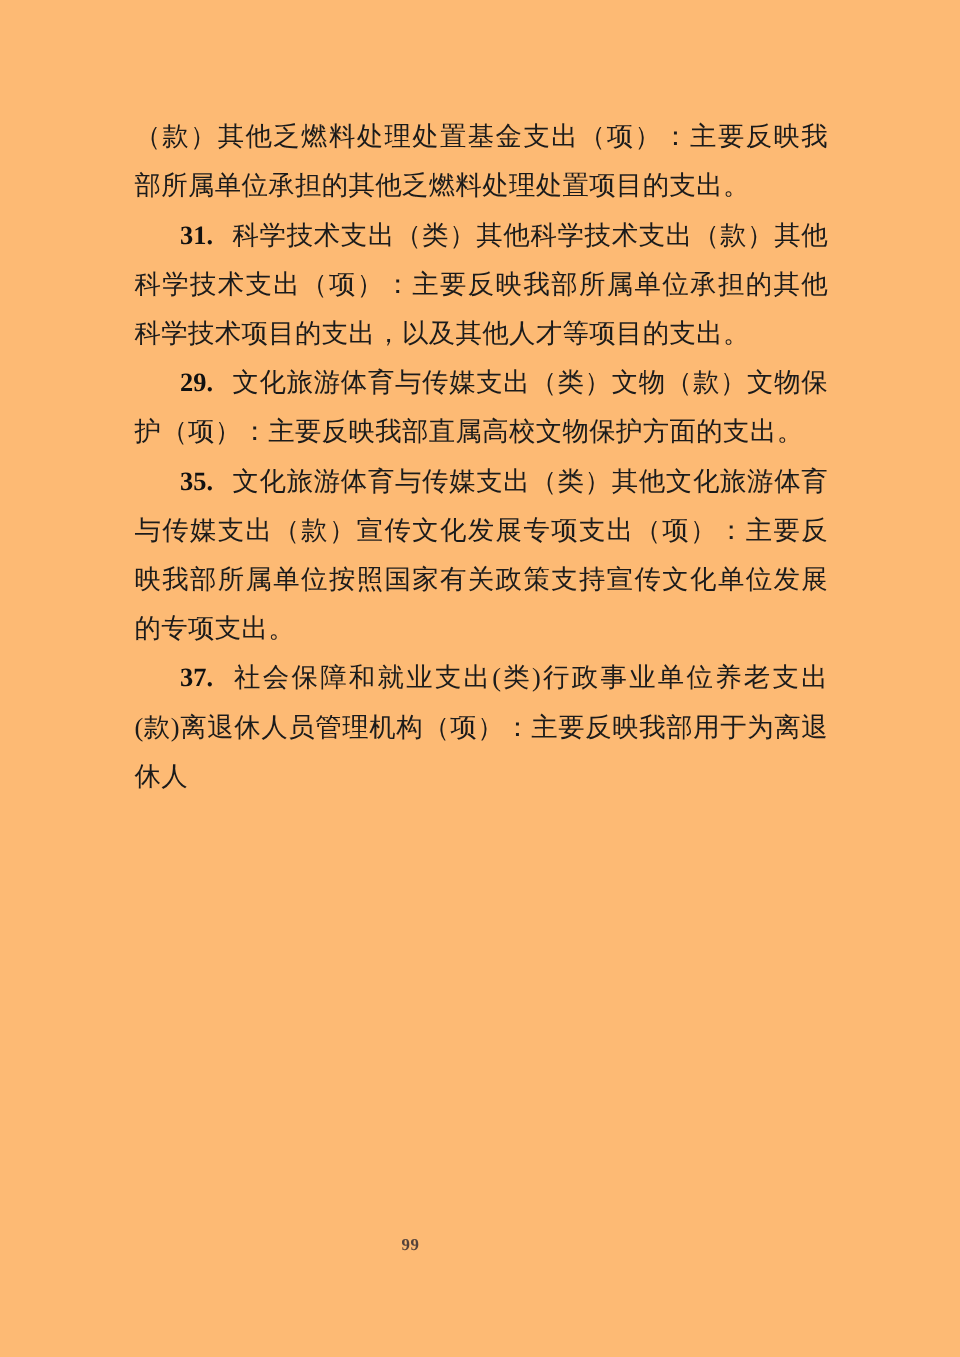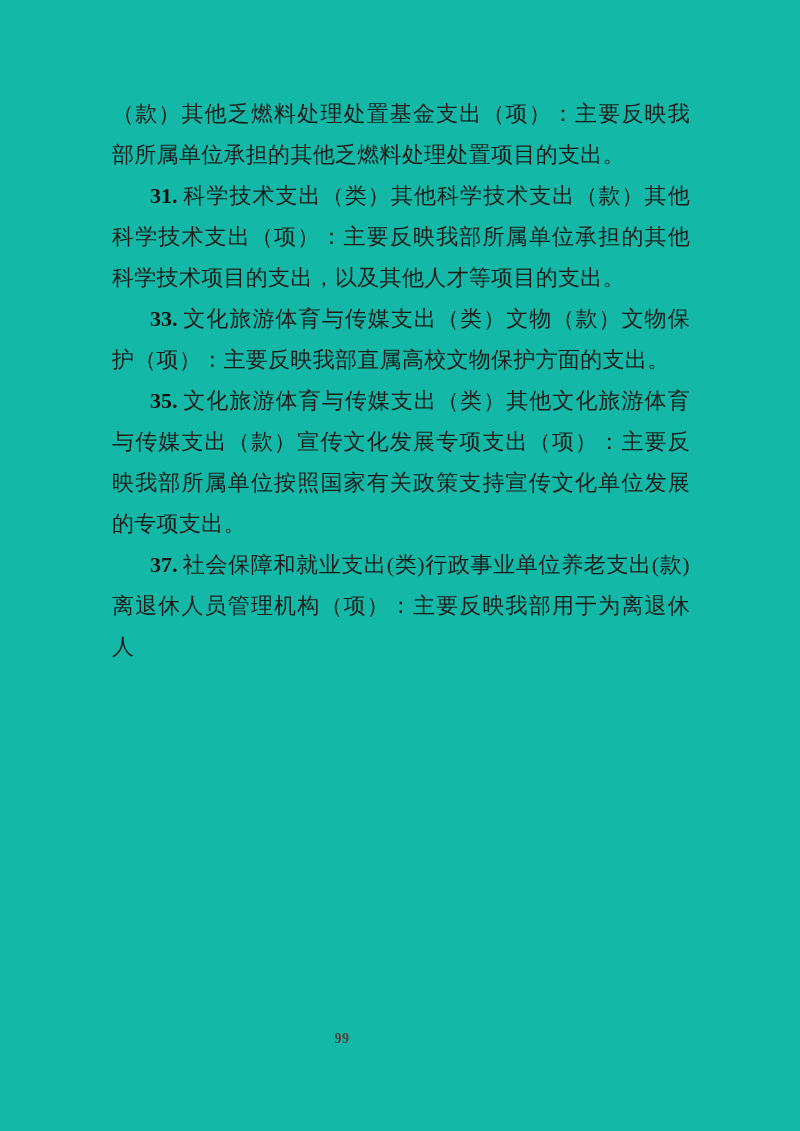--- a/index.html
+++ b/index.html
@@ -4,21 +4,21 @@
 <style>
   html, body {
     margin: 0;
     padding: 0;
     background: #ffffff;
   }
   .page {
     position: relative;
     width: 800px;
     height: 1131px;
-    background: #14b8a6;
+    background: #fdba74;
     overflow: hidden;
     font-family: "Liberation Serif", "DejaVu Serif", serif;
   }
   .content {
     position: absolute;
     left: 112px;
     top: 93px;
     width: 578px;
     color: #1b1b1b;
     font-size: 22px;
@@ -32,21 +32,21 @@
     padding: 0;
     text-indent: 0;
   }
   .para.indent {
     text-indent: 38px;
   }
   .num {
     font-weight: bold;
     color: #111111;
     letter-spacing: 0;
-    margin-right: 5px;
+    margin-right: 16px;
   }
   .page-number {
     position: absolute;
     top: 1031px;
     left: 0;
     width: 684px;
     text-align: center;
     font-size: 14px;
     font-weight: bold;
     color: #54423a;
@@ -57,21 +57,21 @@
 <body>
 
 <div class="page">
   <div class="content">
 
     <p class="para"><span>（款）其他乏燃料处理处置基金支出（项）：主要反映我部所属单位承担的其他乏燃料处理处置项目的支出。</span></p>
 
     <p class="para indent"><b class="num">31.</b><span>科学技术支出（类）其他科学技术支出（款）其他科学技术支出（项）：主要反映我部所属单位承担的其他科学技术项目的支出，以及其他人才等项目的支出。</span></p>
 
 
-    <p class="para indent"><b class="num">33.</b><span>文化旅游体育与传媒支出（类）文物（款）文物保护（项）：主要反映我部直属高校文物保护方面的支出。</span></p>
+    <p class="para indent"><b class="num">29.</b><span>文化旅游体育与传媒支出（类）文物（款）文物保护（项）：主要反映我部直属高校文物保护方面的支出。</span></p>
 
 
     <p class="para indent"><b class="num">35.</b><span>文化旅游体育与传媒支出（类）其他文化旅游体育与传媒支出（款）宣传文化发展专项支出（项）：主要反映我部所属单位按照国家有关政策支持宣传文化单位发展的专项支出。</span></p>
 
 
     <p class="para indent"><b class="num">37.</b><span>社会保障和就业支出(类)行政事业单位养老支出(款)离退休人员管理机构（项）：主要反映我部用于为离退休人</span></p>
 
   </div>
 
   <div class="page-number">99</div>

